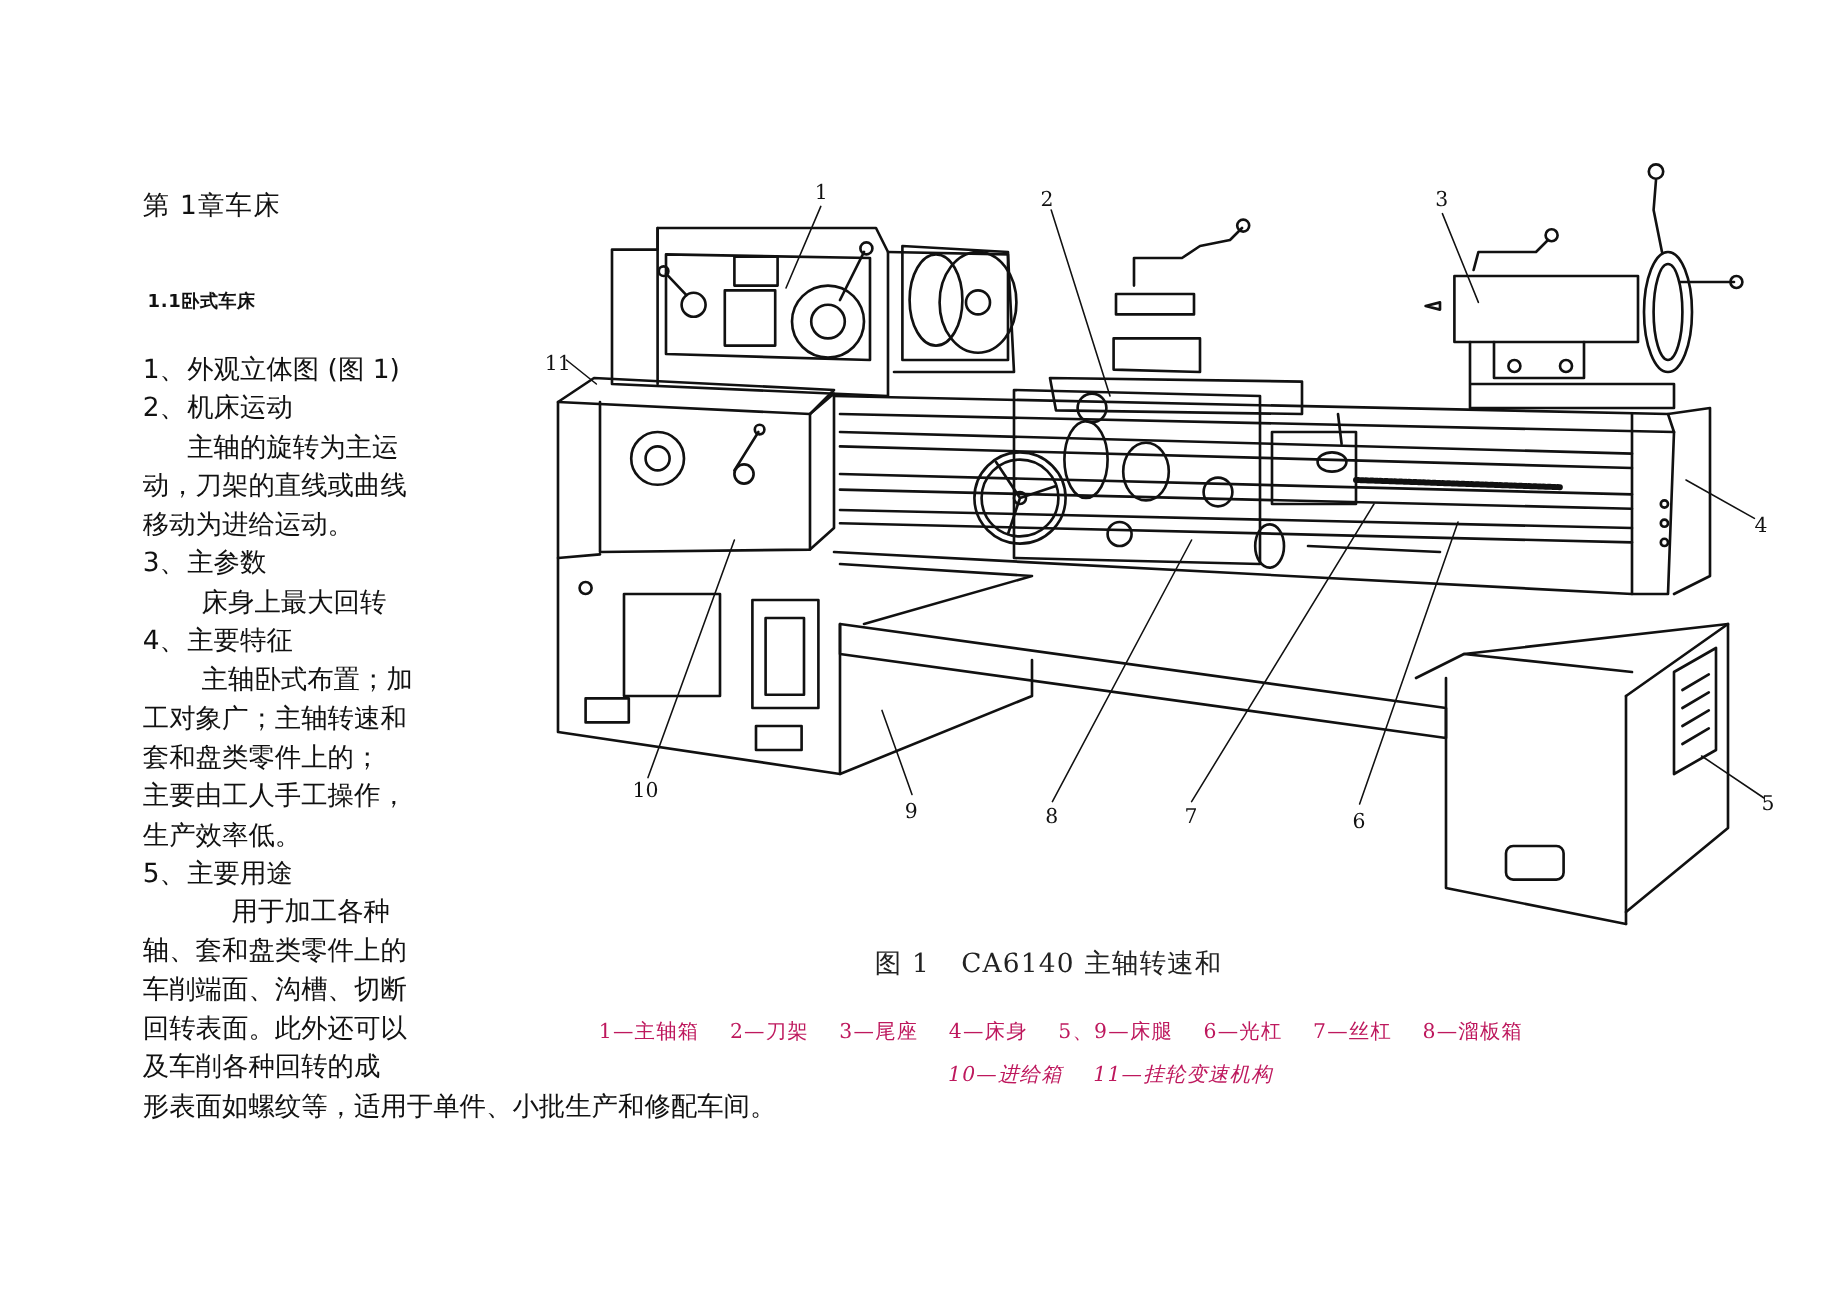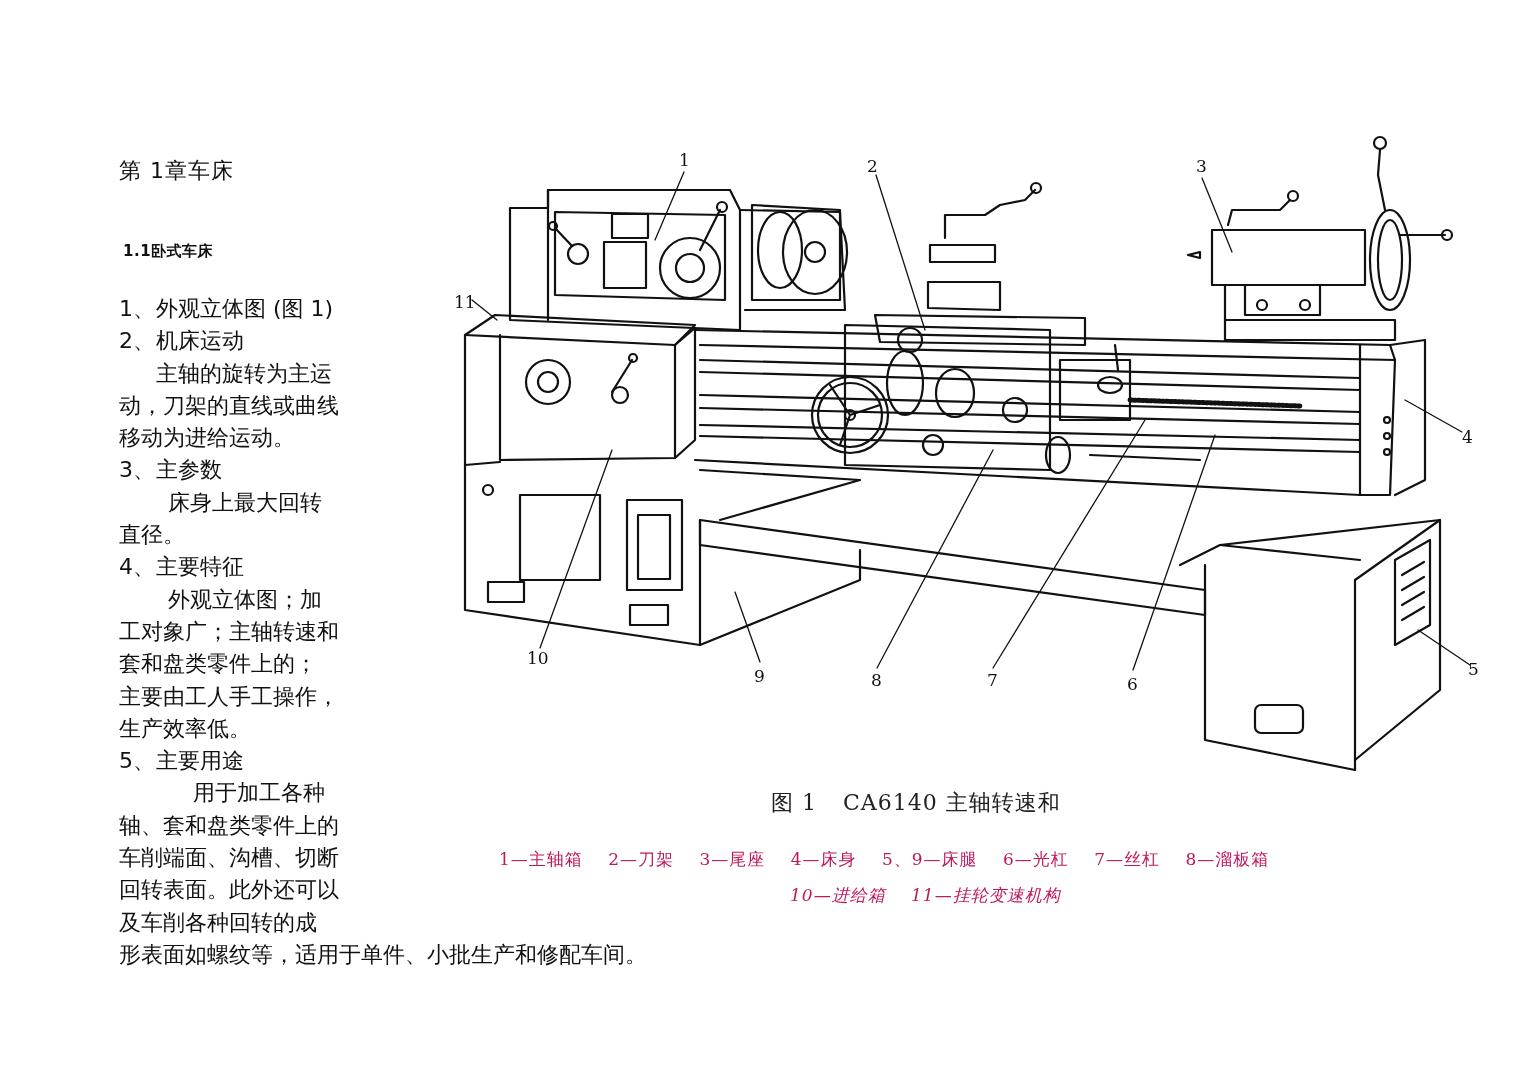--- a/index.html
+++ b/index.html
@@ -11,21 +11,21 @@
   .body-text { position: absolute; left: 119px; top: 293px; width: 260px; font-size: 22px; line-height: 32.3px; }
   .body-text .ln { display: block; white-space: nowrap; height: 32.3px; }
   .ind1 { padding-left: 37px; }
   .ind2 { padding-left: 49px; }
   .ind3 { padding-left: 74px; }
   .num { display: inline-block; width: 37px; }
   .figure-wrap { position: absolute; left: 380px; top: 95px; width: 1130px; height: 700px; }
   .figure-wrap svg { width: 100%; height: 100%; }
   .callout { font-family: "DejaVu Serif", serif; font-size: 17px; fill: #111; }
   .fig-caption { position: absolute; left: 729px; top: 788px; font-family: "DejaVu Serif", serif; font-size: 22px; letter-spacing: 1px; color: #222; }
-  .fig-caption .fig-no { margin-right: 26px; margin-left: 42px; }
+  .fig-caption .fig-no { margin-right: 26px; }
   .legend { position: absolute; font-family: "DejaVu Serif", serif; font-size: 17px; color: #be185d; white-space: nowrap; }
   .legend-row-1 { left: 499px; top: 848px; }
   .legend-row-2 { left: 790px; top: 884px; font-style: italic; }
   .legend .item { margin-right: 20px; letter-spacing: 1px; }
 </style>
 </head>
 <body>
 
 <div class="page">
 
@@ -33,23 +33,22 @@
   <div class="section">1.1卧式车床</div>
 
   <div class="body-text">
     <span class="ln"><span class="num">1、</span><span>外观立体图 (图 1)</span></span>
     <span class="ln"><span class="num">2、</span><span>机床运动</span></span>
     <span class="ln ind1">主轴的旋转为主运</span>
     <span class="ln">动，刀架的直线或曲线</span>
     <span class="ln">移动为进给运动。</span>
     <span class="ln"><span class="num">3、</span><span>主参数</span></span>
     <span class="ln ind2">床身上最大回转</span>
-    <span class="ln">直径。</span>
     <span class="ln"><span class="num">4、</span><span>主要特征</span></span>
-    <span class="ln ind2">外观立体图；加</span>
+    <span class="ln ind2">主轴卧式布置；加</span>
     <span class="ln">工对象广；主轴转速和</span>
     <span class="ln">套和盘类零件上的；</span>
     <span class="ln">主要由工人手工操作，</span>
     <span class="ln">生产效率低。</span>
     <span class="ln"><span class="num">5、</span><span>主要用途</span></span>
     <span class="ln ind3">用于加工各种</span>
     <span class="ln">轴、套和盘类零件上的</span>
     <span class="ln">车削端面、沟槽、切断</span>
     <span class="ln">回转表面。此外还可以</span>
     <span class="ln">及车削各种回转的成</span>

